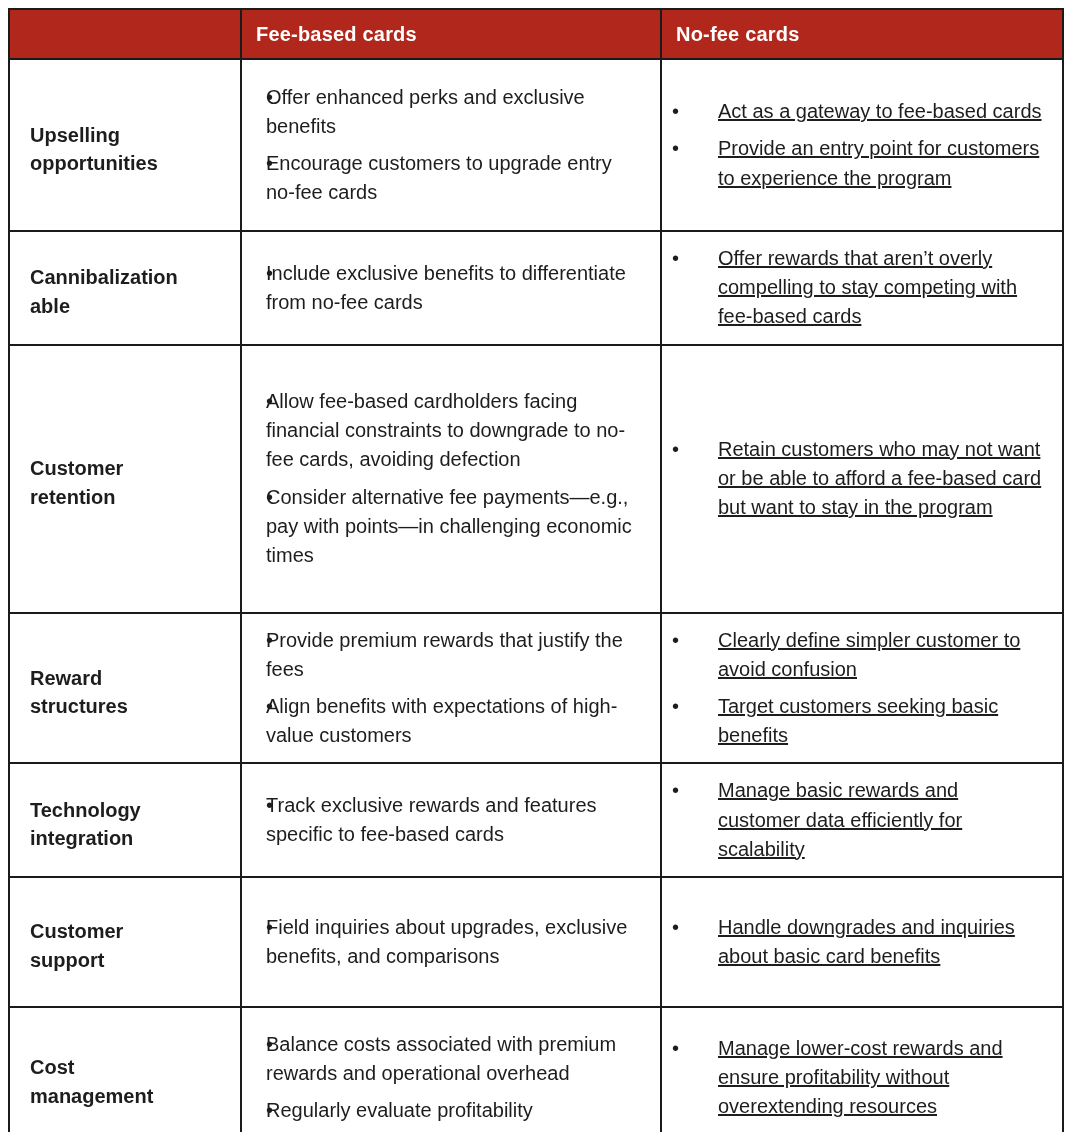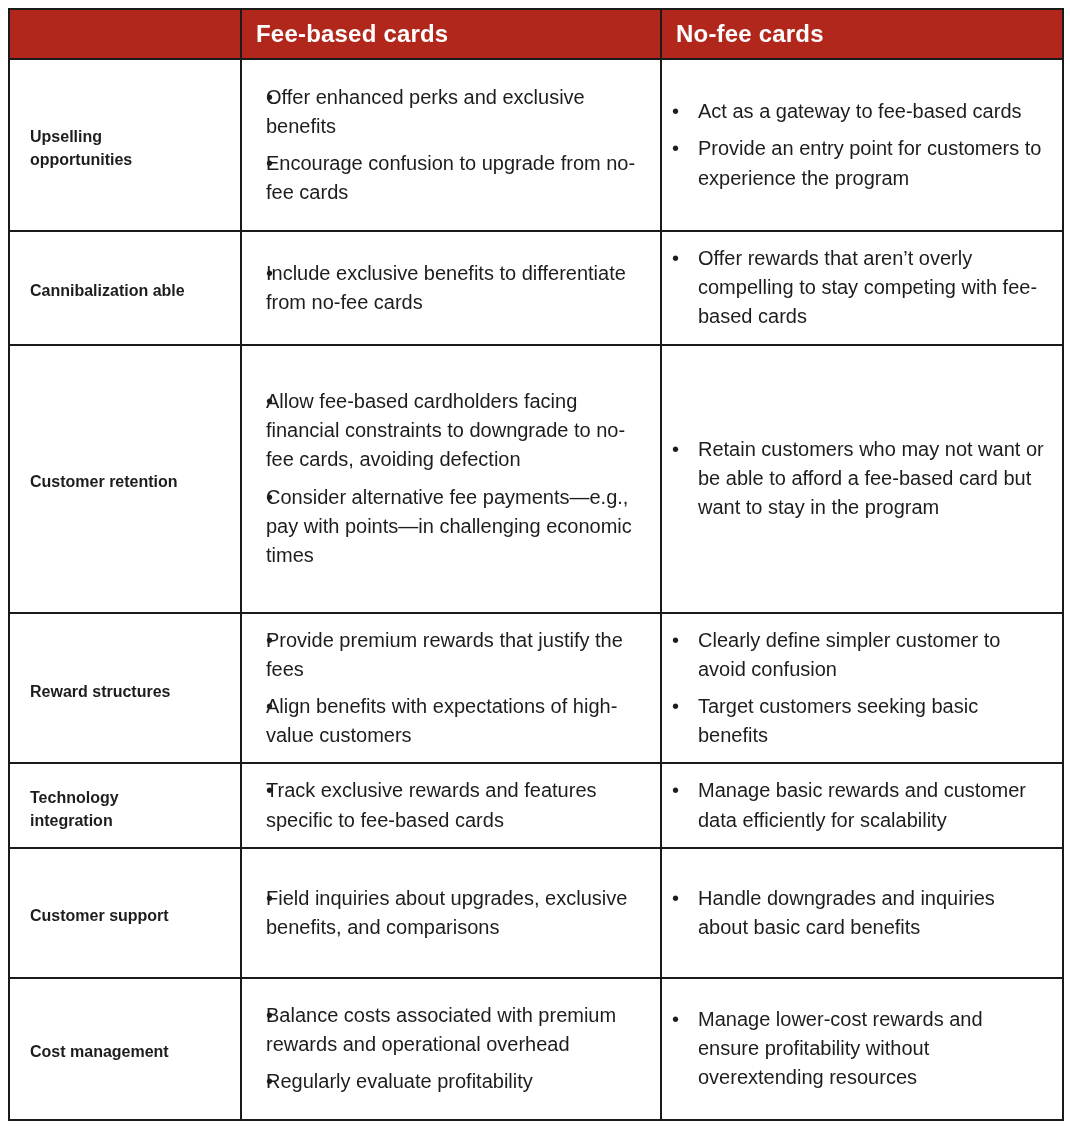--- a/index.html
+++ b/index.html
@@ -24,57 +24,57 @@
     border:2px solid var(--border);
   }
   col.c1{width:232px;}
   col.c2{width:420px;}
   col.c3{width:402px;}
   th,td{border:2px solid var(--border);}
   thead tr{height:50px;}
   thead th{
     background:var(--header-bg);
     color:var(--header-text);
-    font-size:24px;
+    font-size:20px;
     font-weight:700;
     text-align:left;
     padding:0 10px 0 14px;
     letter-spacing:.2px;
   }
   tbody tr:nth-child(1){height:172px;}
   tbody tr:nth-child(2){height:108px;}
   tbody tr:nth-child(3){height:268px;}
   tbody tr:nth-child(4){height:142px;}
   tbody tr:nth-child(5){height:80px;}
   tbody tr:nth-child(6){height:130px;}
   tbody tr:nth-child(7){height:142px;}
   th.rowlabel{
     text-align:left;
     vertical-align:middle;
-    font-size:16px;
+    font-size:20px;
     font-weight:700;
     line-height:1.42;
     padding:16px 44px 8px 20px;
     background:#fff;
   }
   td{
     vertical-align:middle;
     padding:12px 18px 12px 0;
     background:#fff;
   }
   ul{list-style:none;margin:0;padding:0;}
   li{
     position:relative;
     font-size:20px;
     line-height:1.46;
   }
   li + li{margin-top:8px;}
   td.fee li{padding-left:24px;}
   td.fee li::before{content:"\2022";position:absolute;left:24px;}
-  td.nofee li{padding-left:36px;}
+  td.nofee li{padding-left:56px;text-decoration:underline;}
   td.nofee li::before{content:"\2022";position:absolute;left:10px;}
 </style>
 </head>
 <body>
 
 <div class="page">
   <table>
     <colgroup>
       <col class="c1">
         <col class="c2">
@@ -86,21 +86,21 @@
         <th>Fee-based cards</th>
         <th>No-fee cards</th>
       </tr>
     </thead>
     <tbody>
         <tr>
     <th class="rowlabel">Upselling opportunities</th>
     <td class="fee">
       <ul>
               <li>Offer enhanced perks and exclusive benefits</li>
-              <li>Encourage confusion to upgrade from no-fee cards</li>
+              <li>Encourage customers to upgrade entry no-fee cards</li>
             </ul>
     </td>
     <td class="nofee">
       <ul>
               <li>Act as a gateway to fee-based cards</li>
               <li>Provide an entry point for customers to experience the program</li>
             </ul>
     </td>
   </tr>
         <tr>

